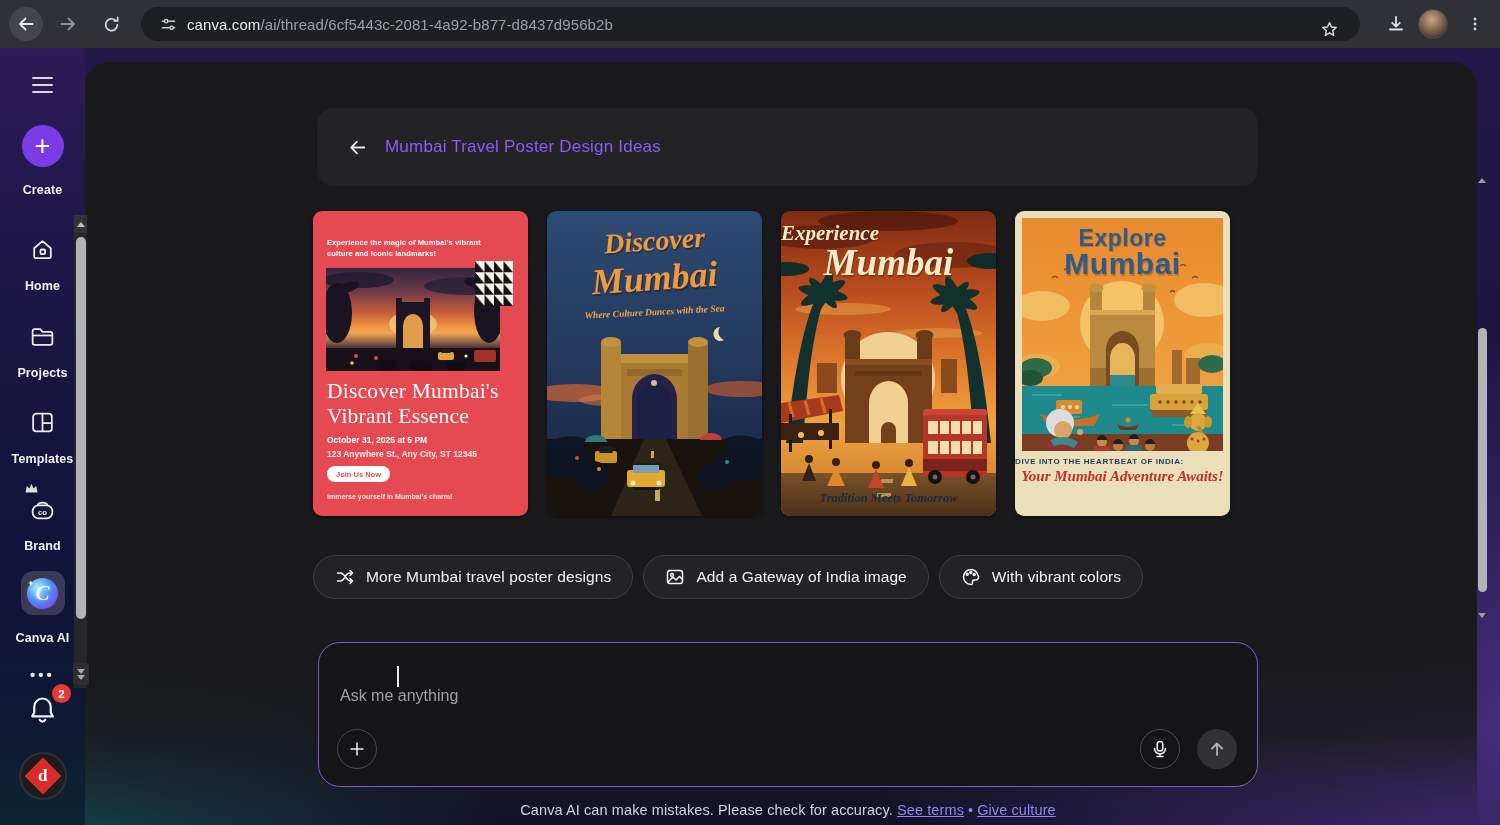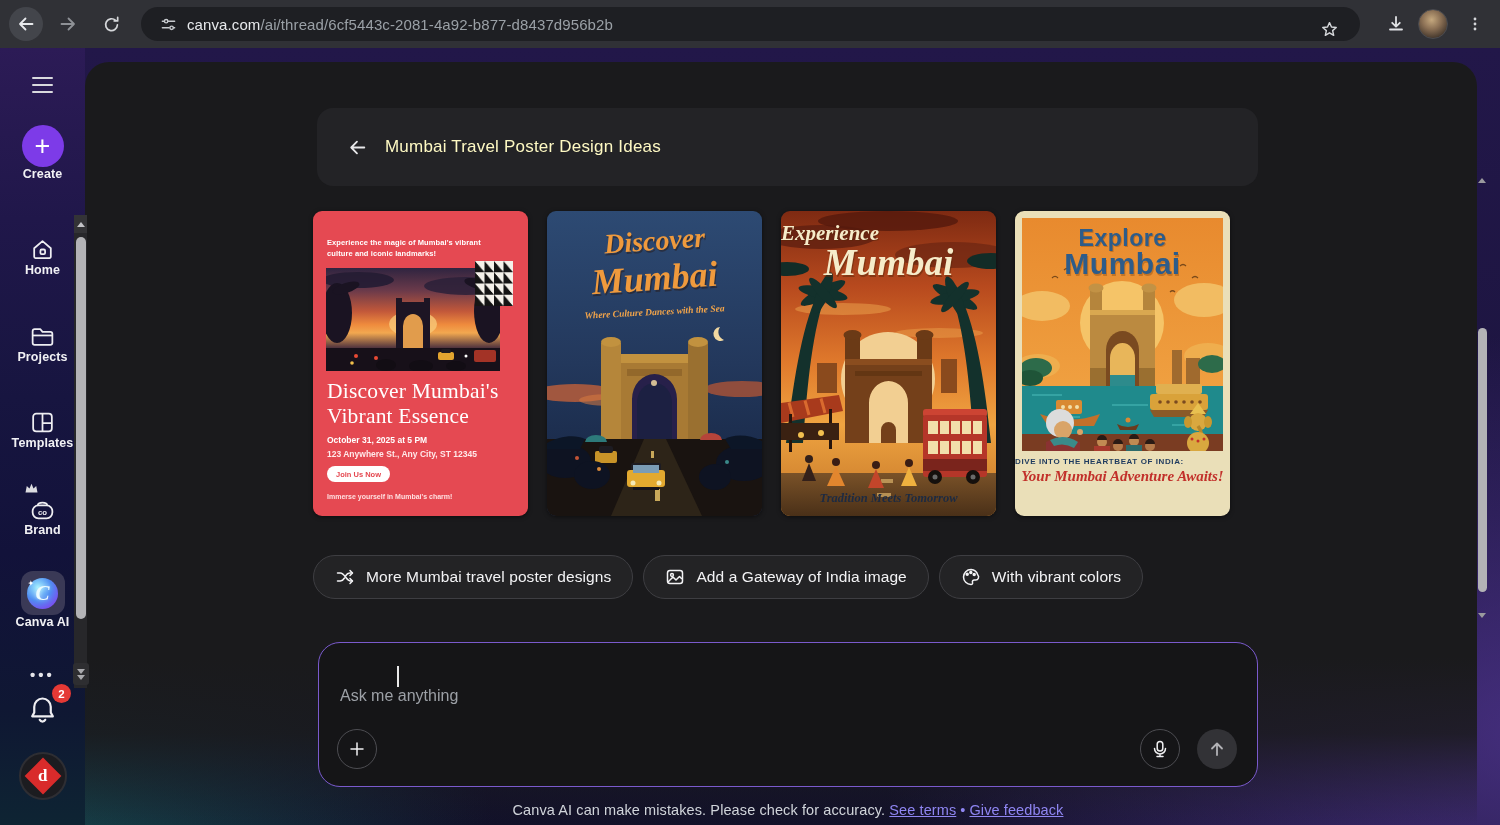--- a/index.html
+++ b/index.html
@@ -31,21 +31,21 @@
     background:
       radial-gradient(900px 520px at -4% 104%, rgba(26,108,100,.65), rgba(26,108,100,0) 62%),
       radial-gradient(1100px 640px at 104% 88%, rgba(96,62,170,.65), rgba(96,62,170,0) 62%),
       linear-gradient(180deg,#221749 0%,#1d1541 45%,#171335 75%,#121129 100%);
   }
 
   
   .sidebar { position:absolute; left:0; top:0; width:85px; height:777px;
     background:linear-gradient(180deg,#2c1b56 0%,#20174a 22%,#171540 45%,#12123a 65%,#0f1733 85%,#0e2433 100%); }
   .sb-item { position:absolute; left:0; width:85px; display:flex; flex-direction:column; align-items:center; cursor:pointer; }
-  .sb-label { margin-top:0; font-size:12.5px; font-weight:700; color:#f1f1f4; letter-spacing:.1px; }
+  .sb-label { margin-top:16px; font-size:12.5px; font-weight:700; color:#f1f1f4; letter-spacing:.1px; }
   .hamburger { position:absolute; left:32px; top:29px; width:21px; cursor:pointer; }
   .hamburger span { display:block; height:2px; background:#d9d9de; border-radius:1px; margin-bottom:5px; }
   .create-circle { width:42px; height:42px; border-radius:50%; background:#7d3be8;
     display:flex; align-items:center; justify-content:center; color:#fff; font-size:27px; font-weight:400; line-height:1; }
   .ai-tile { position:relative; width:44px; height:44px; border-radius:12px; background:#3a3956;
     display:flex; align-items:center; justify-content:center; }
   .ai-orb { width:31px; height:31px; border-radius:50%;
     background:radial-gradient(circle at 35% 30%, #9fefff 0%, #4f8df2 45%, #7b4cf0 80%, #5a2ec4 100%);
     display:flex; align-items:center; justify-content:center; }
   .ai-letter { font-family:"Liberation Serif", serif; font-style:italic; font-weight:700;
@@ -66,21 +66,21 @@
 
   
   .panel { position:absolute; left:85px; top:14px; width:1392px; height:763px;
     border-radius:24px 24px 0 0;
     background:linear-gradient(180deg,#1a1a1c 0%,#1a1a1c 78%, rgba(26,26,28,.85) 88%, rgba(26,26,28,0) 100%); }
 
   .thread-header { position:absolute; left:232px; top:46px; width:941px; height:78px;
     background:#232326; border-radius:16px; display:flex; align-items:center; }
   .back-btn { margin-left:22px; width:36px; height:36px; border-radius:50%; display:flex;
     align-items:center; justify-content:center; cursor:pointer; }
-  .thread-title { margin-left:10px; font-size:17px; font-weight:500; color:#fef9c3; letter-spacing:.2px; }
+  .thread-title { margin-left:10px; font-size:17px; font-weight:500; color:#8b5cf6; letter-spacing:.2px; }
 
   
   .posters { position:absolute; left:228px; top:149px; display:flex; gap:19px; }
   .poster { position:relative; width:215px; height:305px; border-radius:9px; overflow:hidden; cursor:pointer;
     box-shadow:0 1px 4px rgba(0,0,0,.5); }
   .poster svg.art { position:absolute; inset:0; width:100%; height:100%; }
 
   
   .p1 { background:#e54952; }
   .p1-tag { position:absolute; left:14px; top:26px; width:168px; font-size:7.5px; font-weight:700;
@@ -565,21 +565,21 @@
       </div>
       <div class="round-btn btn-send">
         <svg class="ic" width="20" height="20" viewBox="0 0 20 20" fill="none" stroke="#b2b2b6" stroke-width="1.8" stroke-linecap="round" stroke-linejoin="round">
             <path d="M10 16V4.5M5 9.5 10 4.5l5 5"></path>
           </svg>
       </div>
     </div>
 
     <div class="ai-footer">
       <span>Canva AI can make mistakes. Please check for accuracy.</span>
-      <a>See terms</a><span class="f-sep">•</span><a>Give feedback</a>
+      <a>See terms</a><span class="f-sep">•</span><a>Give culture</a>
     </div>
   </div>
 
   <div class="sidebar">
     <div class="hamburger">
         <span></span>
         <span></span>
         <span style="margin-bottom:0"></span>
       </div>
 

